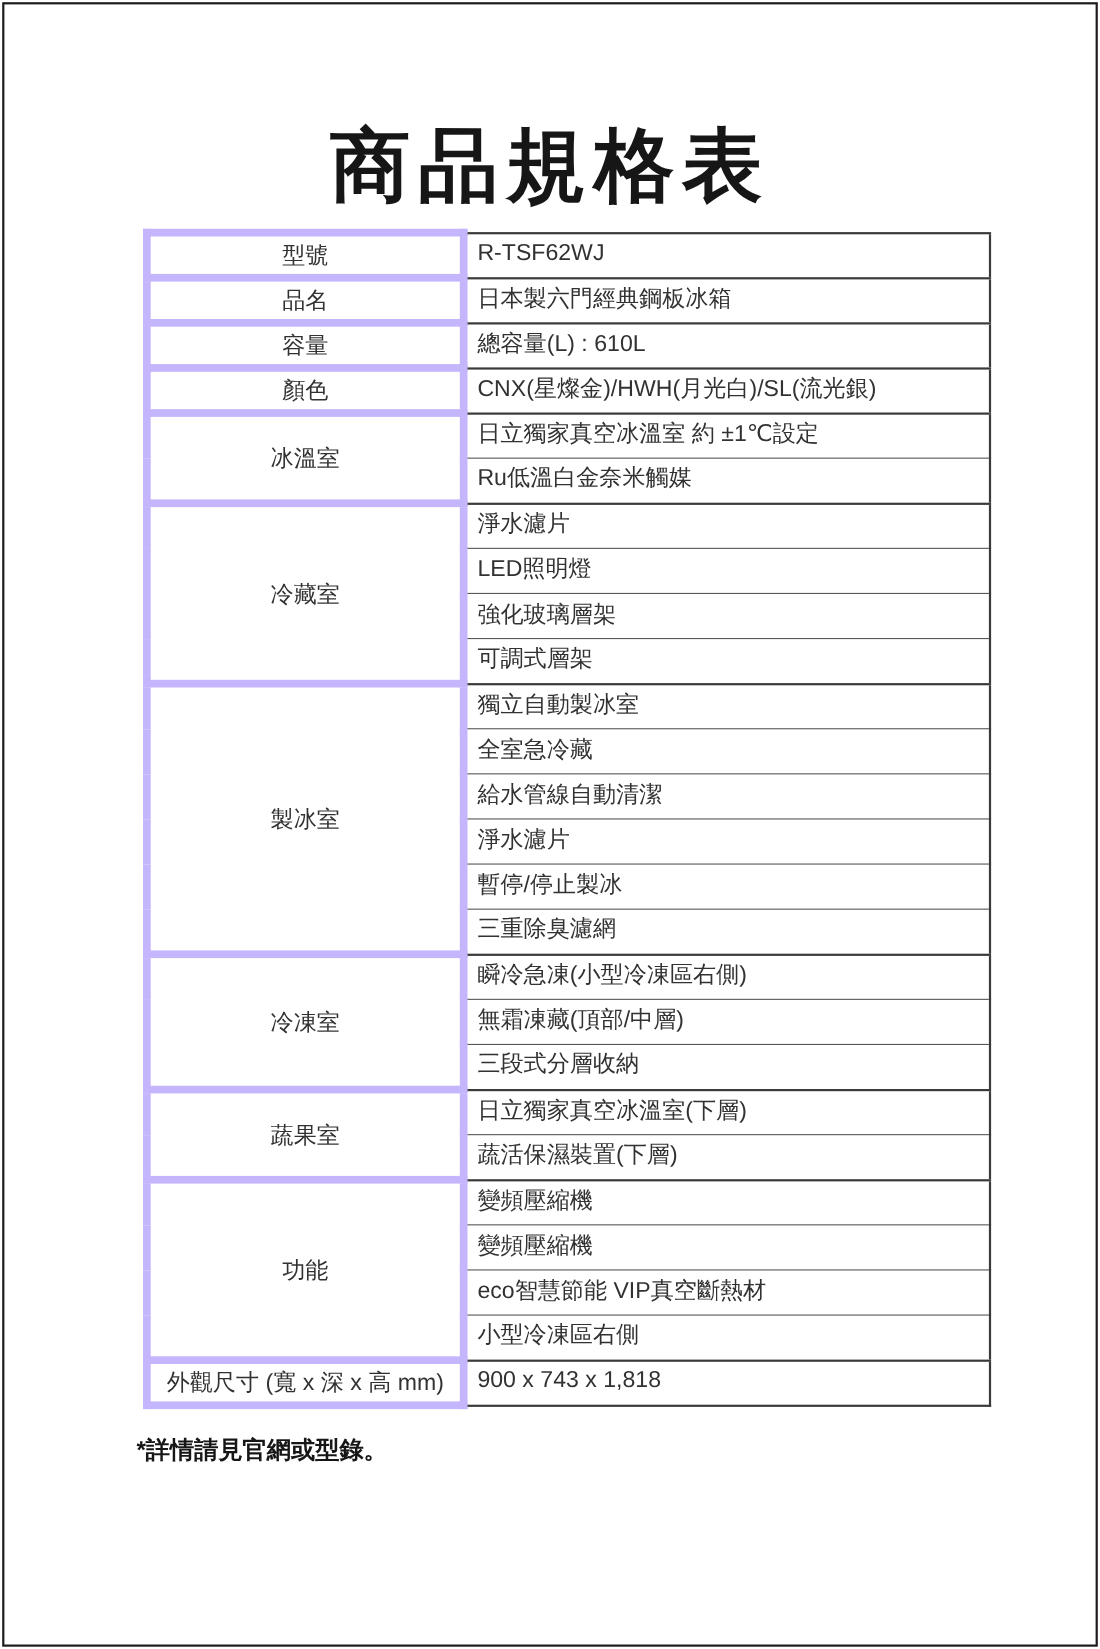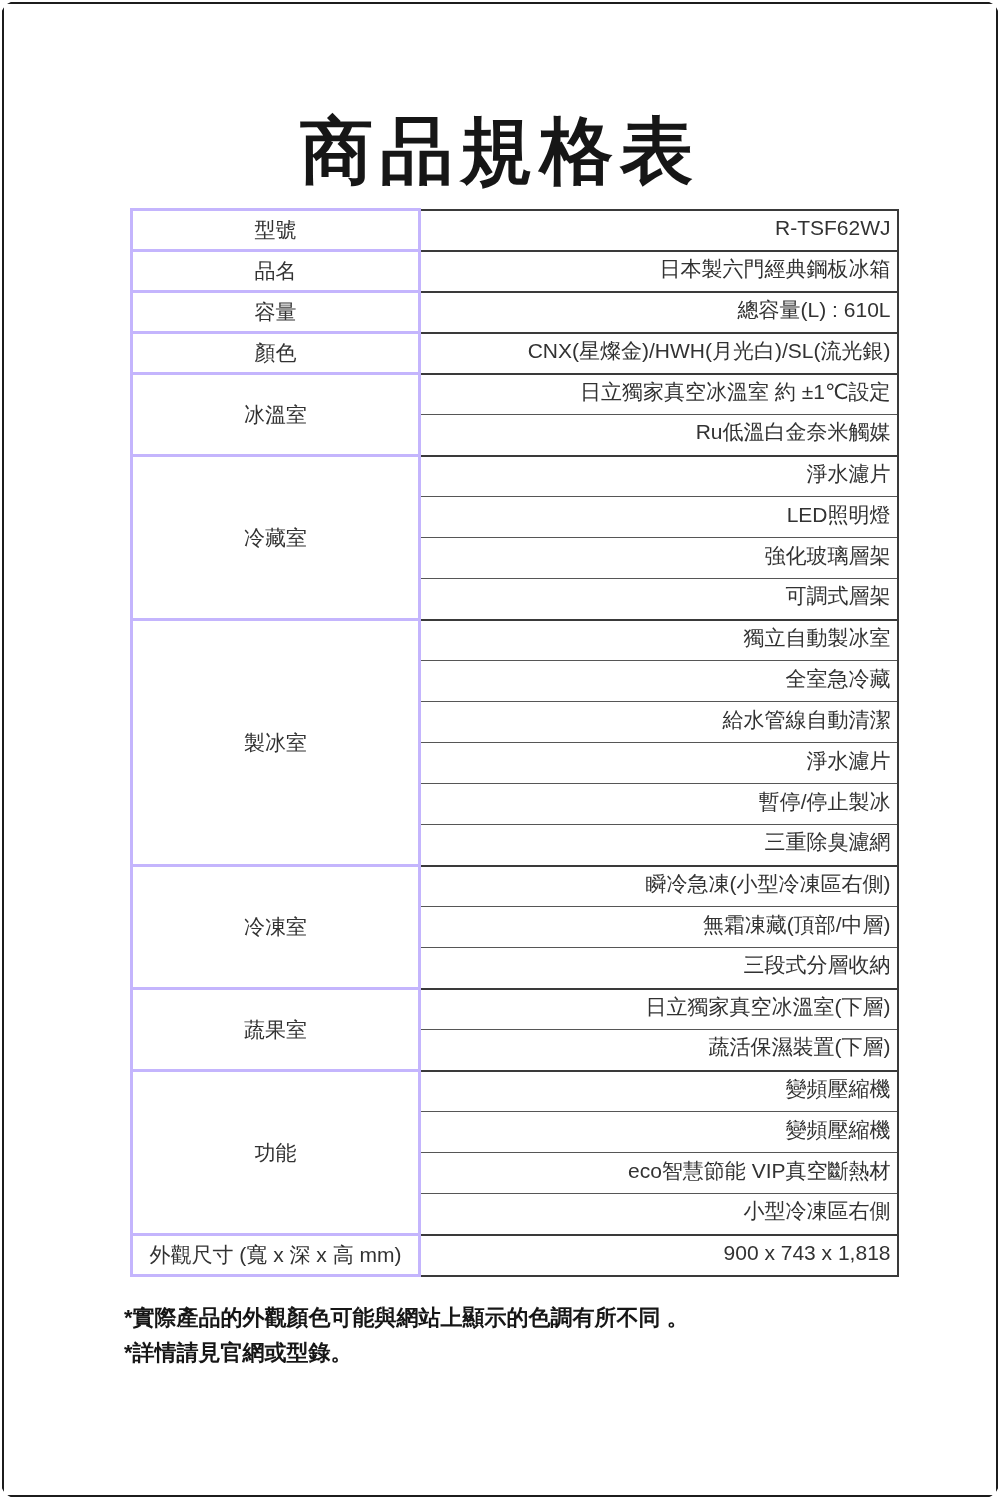--- a/index.html
+++ b/index.html
@@ -7,21 +7,20 @@
     padding: 0;
     background: #ffffff;
     font-family: "Liberation Sans", "DejaVu Sans", sans-serif;
   }
   .canvas {
     position: relative;
     width: 1000px;
     height: 1499px;
     background: #ffffff;
     overflow: hidden;
-    border-radius: 19px;
   }
   .outer-border {
     position: absolute;
     inset: 2px;
     border: 2px solid #1c1c1c;
     pointer-events: none;
   }
   .page-title {
     position: absolute;
     top: 108px;
@@ -41,33 +40,33 @@
     top: 208px;
     width: 766px;
     border-collapse: collapse;
     table-layout: fixed;
     border: 2px solid #3a3a3a;
   }
   table.spec-table col.c-label { width: 288px; }
   table.spec-table col.c-value { width: 478px; }
   table.spec-table tr { height: 41px; }
   table.spec-table th.cat-cell {
-    border: 3px solid #c4b5fd;
+    border: 7px solid #c4b5fd;
     font-weight: 400;
     font-size: 21px;
     color: #323232;
     text-align: center;
     vertical-align: middle;
     padding: 0 4px;
   }
   table.spec-table td.val-cell {
     border: 1px solid #565656;
     font-size: 21px;
     color: #323232;
-    text-align: right;
+    text-align: left;
     vertical-align: middle;
     padding: 0 6px 5px 9px;
     white-space: nowrap;
     overflow: hidden;
   }
   table.spec-table td.group-start {
     border-top: 2px solid #3a3a3a;
   }
   .footnotes {
     position: absolute;
@@ -183,16 +182,15 @@
           <td class="val-cell">小型冷凍區右側</td>
         </tr>
         <tr>
           <th class="cat-cell" rowspan="1">外觀尺寸 (寬 x 深 x 高 mm)</th>
           <td class="val-cell group-start">900 x 743 x 1,818</td>
         </tr>
       </tbody>
   </table>
 
   <div class="footnotes">
-    <p>*實際產品的外觀顏色可能與網站上顯示的色調有所不同 。</p>
     <p>*詳情請見官網或型錄。</p>
   </div>
 </div>
 
 </body></html>

